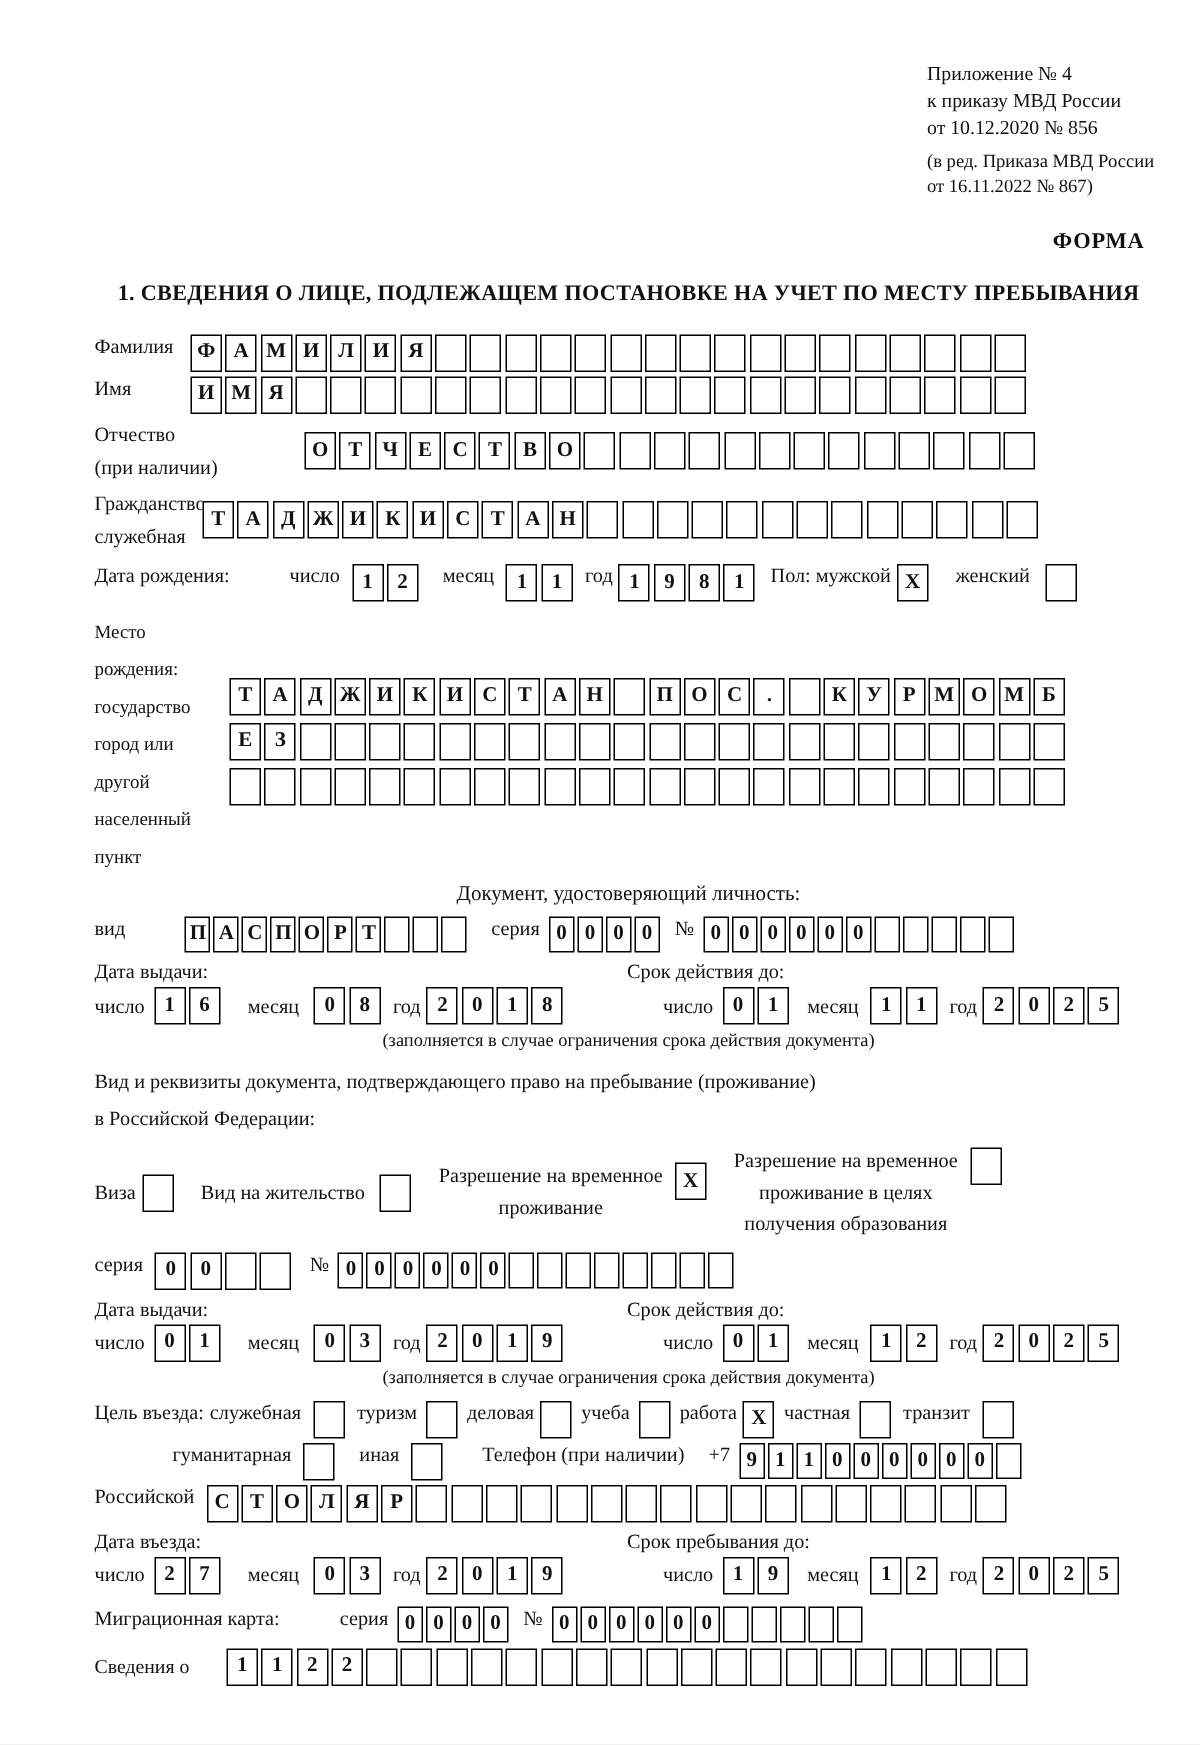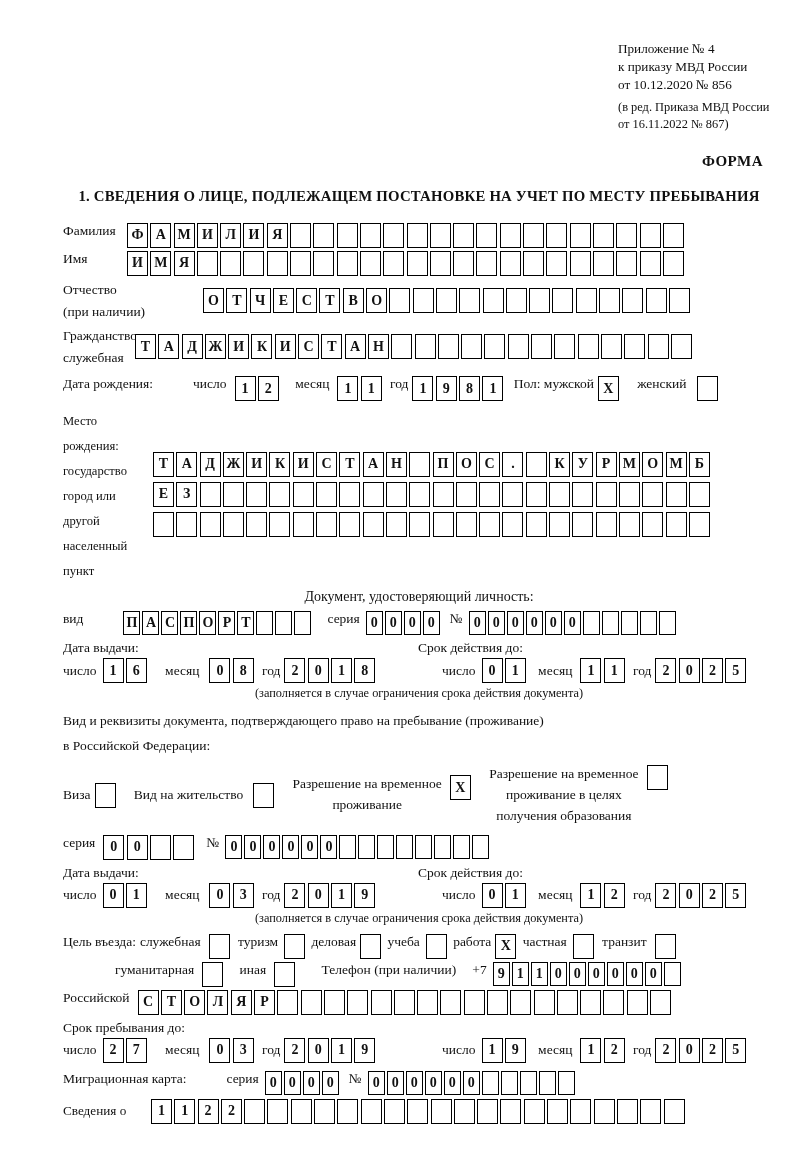--- a/index.html
+++ b/index.html
@@ -574,20 +574,21 @@
         <span class="cell"></span>
         <span class="cell"></span>
         <span class="cell"></span>
         <span class="cell"></span>
         <span class="cell"></span>
         <span class="cell"></span>
       </span>
   </div>
 
   <div class="dateheads">
+    <span class="dh-left">Дата въезда:</span>
     <span class="dh-right">Срок пребывания до:</span>
   </div>
   <div class="dateline">
     <span class="dg dg-left">
       <span class="lbl">число</span>
       <span class="cells ml6">
           <span class="cell">2</span>
           <span class="cell">7</span>
         </span>
       <span class="lbl ml16">месяц</span>

